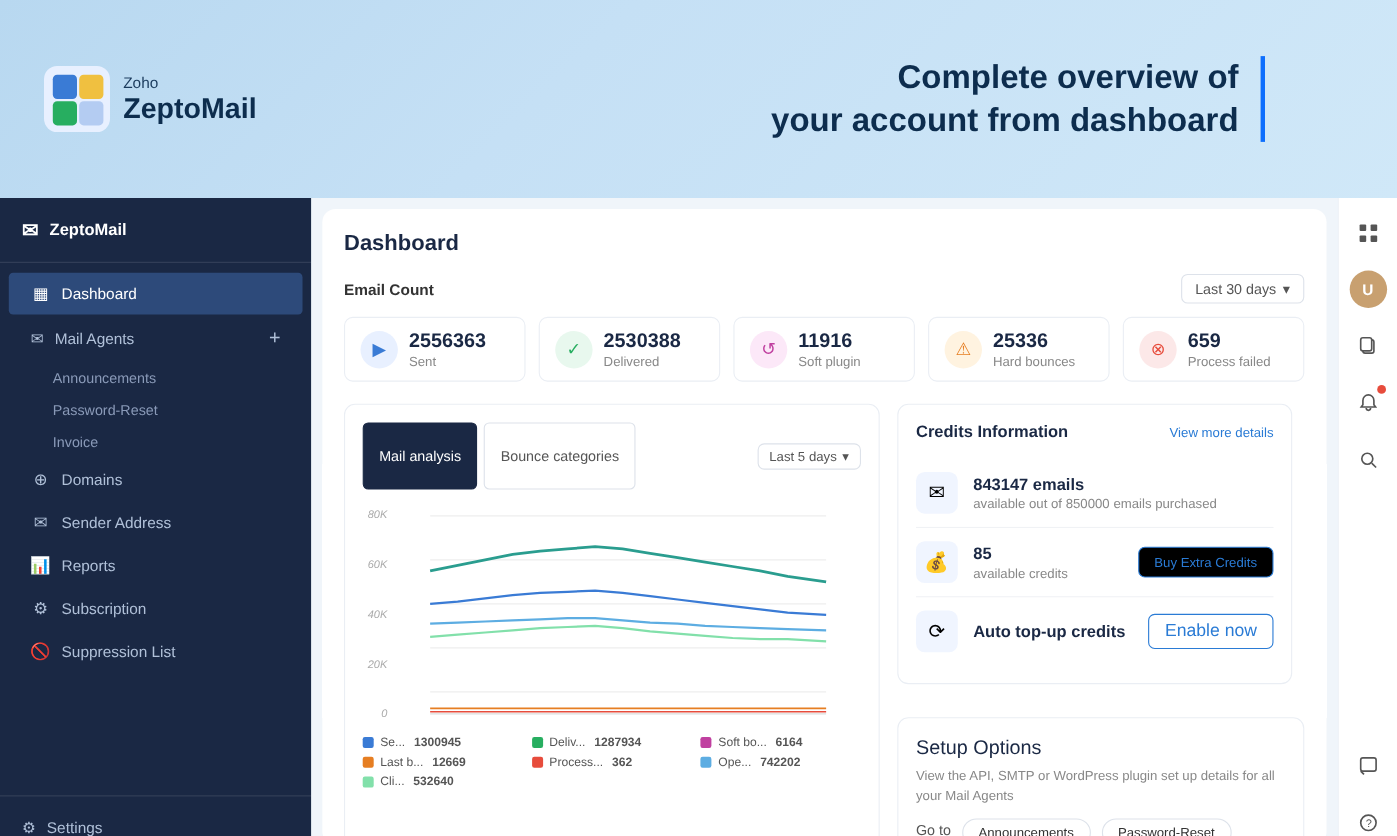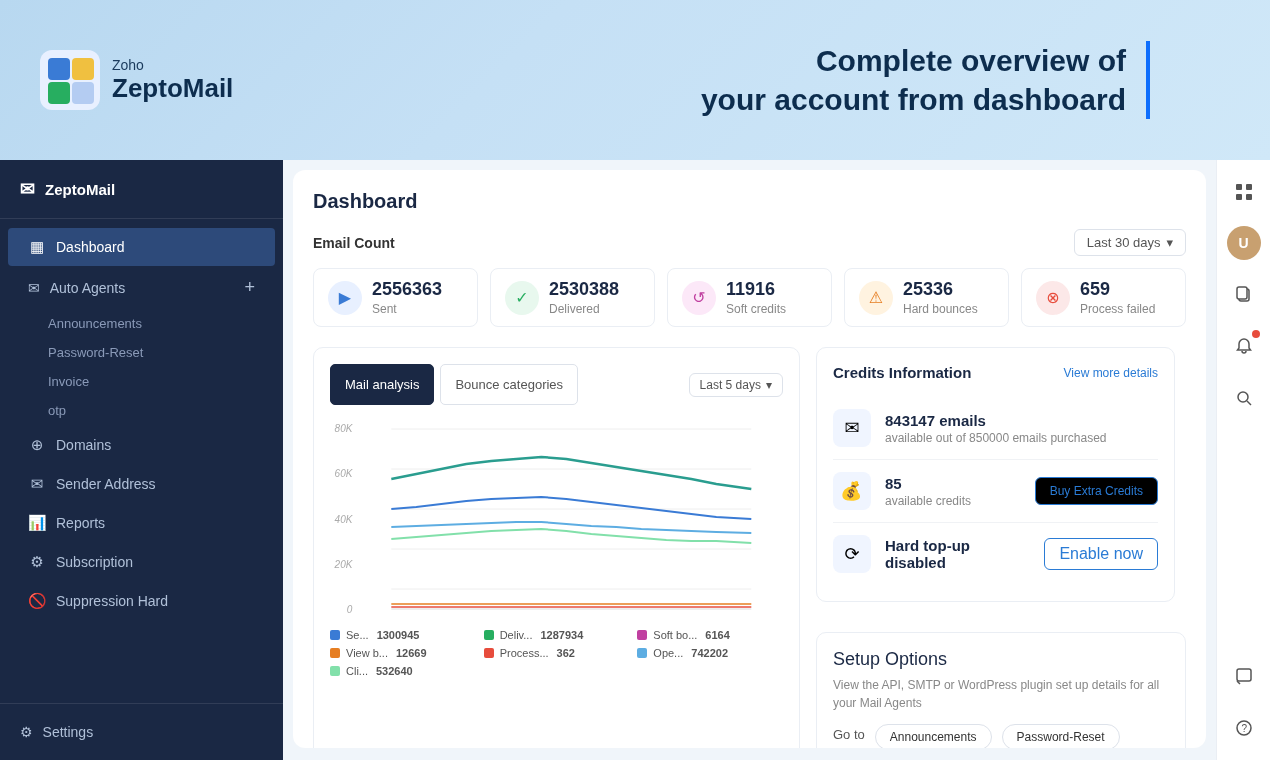--- a/index.html
+++ b/index.html
@@ -1,21 +1,21 @@
 <!DOCTYPE html>
 <html><head>
   <meta charset="utf-8">
   <style>
     * { margin: 0; padding: 0; box-sizing: border-box; }
     body { font-family: -apple-system, BlinkMacSystemFont, 'Segoe UI', sans-serif; width: 1270px; height: 760px; overflow: hidden; background: #d6e8f5; }
 
     
     .top-banner {
       background: linear-gradient(135deg, #b8d8f0 0%, #c5e0f5 40%, #d0e8f8 100%);
-      height: 160px;
+      height: 180px;
       display: flex;
       align-items: center;
       padding: 0 40px;
       position: relative;
     }
     .logo-area {
       display: flex;
       align-items: center;
       gap: 12px;
     }
@@ -204,21 +204,21 @@
       padding: 16px;
       background: #fff;
     }
     .chart-tabs {
       display: flex;
       gap: 6px;
       margin-bottom: 14px;
       align-items: center;
     }
     .chart-tab {
-      padding: 12px 14px;
+      padding: 22px 14px;
       border-radius: 5px;
       font-size: 13px;
       cursor: pointer;
       border: 1px solid #dde2ea;
       color: #555;
       background: #fff;
     }
     .chart-tab.active { background: #1a2844; color: #fff; border-color: #1a2844; }
     .chart-date-select {
       margin-left: auto;
@@ -434,57 +434,54 @@
     <div class="sidebar-nav">
 
       <div class="sidebar-item active">
         <span class="icon">▦</span>
         <span>Dashboard</span>
       </div>
 
       <div class="sidebar-item-with-plus">
         <div style="display:flex;align-items:center;gap:10px;">
           <span class="icon">✉</span>
-          <span>Auto Agents</span>
+          <span>Mail Agents</span>
         </div>
         <span class="plus-btn">+</span>
       </div>
 
       <div class="sidebar-sub-item">
         <span>Announcements</span>
       </div>
       <div class="sidebar-sub-item">
         <span>Password-Reset</span>
       </div>
       <div class="sidebar-sub-item">
         <span>Invoice</span>
-      </div>
-      <div class="sidebar-sub-item">
-        <span>otp</span>
       </div>
 
       <div class="sidebar-item">
         <span class="icon">⊕</span>
         <span>Domains</span>
       </div>
       <div class="sidebar-item">
         <span class="icon">✉</span>
         <span>Sender Address</span>
       </div>
       <div class="sidebar-item">
         <span class="icon">📊</span>
         <span>Reports</span>
       </div>
       <div class="sidebar-item">
         <span class="icon">⚙</span>
         <span>Subscription</span>
       </div>
       <div class="sidebar-item">
         <span class="icon">🚫</span>
-        <span>Suppression Hard</span>
+        <span>Suppression List</span>
       </div>
     </div>
     <div class="sidebar-bottom">
       <div class="sidebar-settings">
         <span>⚙</span>
         <span>Settings</span>
       </div>
     </div>
   </div>
 
@@ -513,21 +510,21 @@
           <div class="metric-icon delivered">✓</div>
           <div>
             <div class="metric-value">2530388</div>
             <div class="metric-label">Delivered</div>
           </div>
         </div>
         <div class="metric-card">
           <div class="metric-icon soft">↺</div>
           <div>
             <div class="metric-value">11916</div>
-            <div class="metric-label">Soft credits</div>
+            <div class="metric-label">Soft plugin</div>
           </div>
         </div>
         <div class="metric-card">
           <div class="metric-icon hard">⚠</div>
           <div>
             <div class="metric-value">25336</div>
             <div class="metric-label">Hard bounces</div>
           </div>
         </div>
         <div class="metric-card">
@@ -599,21 +596,21 @@
               <span>Deliv...</span>
               <span class="legend-val">1287934</span>
             </div>
             <div class="legend-item">
               <div class="legend-dot" style="background:#c040a0;"></div>
               <span>Soft bo...</span>
               <span class="legend-val">6164</span>
             </div>
             <div class="legend-item">
               <div class="legend-dot" style="background:#e67e22;"></div>
-              <span>View b...</span>
+              <span>Last b...</span>
               <span class="legend-val">12669</span>
             </div>
             <div class="legend-item">
               <div class="legend-dot" style="background:#e74c3c;"></div>
               <span>Process...</span>
               <span class="legend-val">362</span>
             </div>
             <div class="legend-item">
               <div class="legend-dot" style="background:#5dade2;"></div>
               <span>Ope...</span>
@@ -648,21 +645,21 @@
               <div class="credits-text">
                 <div class="credits-main">85</div>
                 <div class="credits-sub">available credits</div>
               </div>
               <button class="buy-btn">Buy Extra Credits</button>
             </div>
 
             <div class="auto-topup-row">
               <div class="auto-icon">⟳</div>
               <div class="credits-text">
-                <div class="credits-main">Hard top-up disabled</div>
+                <div class="credits-main">Auto top-up credits</div>
               </div>
               <button class="enable-btn">Enable now</button>
             </div>
           </div>
 
           <div class="setup-panel">
             <div class="setup-title">Setup Options</div>
             <div class="setup-desc">View the API, SMTP or WordPress plugin set up details for all your Mail Agents</div>
             <div style="display:flex;align-items:flex-end;gap:10px;flex-wrap:wrap;">
               <span class="setup-goto">Go to</span>

